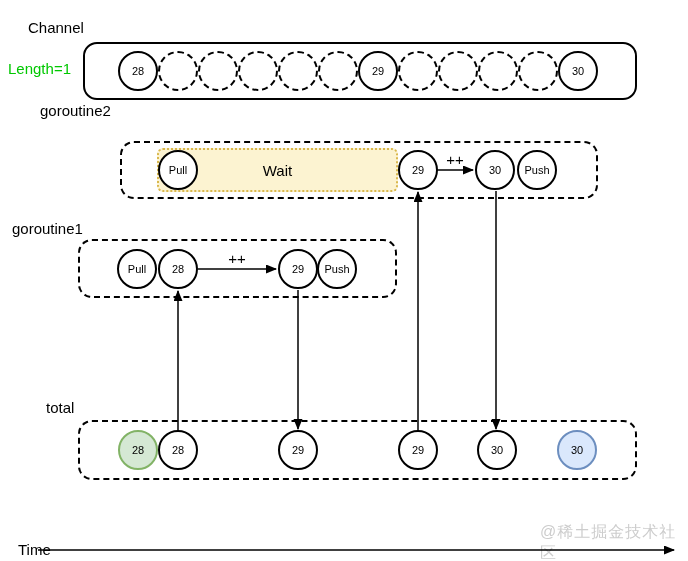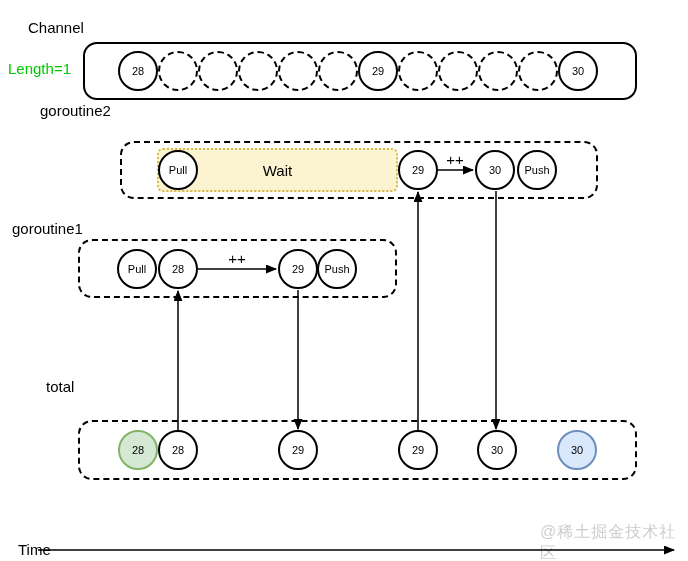--- a/index.html
+++ b/index.html
@@ -72,21 +72,21 @@
     left: 540px; top: 522px;
     font-size: 16px;
     color: var(--watermark-text, #cdcdcd);
     letter-spacing: 1px;
   }
   
   #lbl-channel { left: 28px;  top: 19px;  }
   #lbl-length  { left: 8px;   top: 60px;  }
   #lbl-g2      { left: 40px;  top: 102px; }
   #lbl-g1      { left: 4px;   top: 220px; margin-left: 8px; }
-  #lbl-total   { left: 46px;  top: 378px; }
+  #lbl-total   { left: 46px;  top: 399px; }
   #lbl-time    { left: 18px;   top: 541px; }
   #channel-box { left: 83px;  top: 42px;  width: 554px; height: 58px; }
   #g2-box      { left: 120px; top: 141px; width: 478px; height: 58px; }
   #g1-box      { left: 78px;  top: 239px; width: 319px; height: 59px; }
   #total-box   { left: 78px;  top: 420px; width: 559px; height: 60px; }
 </style>
 </head>
 <body>
 
 <div id="canvas">

